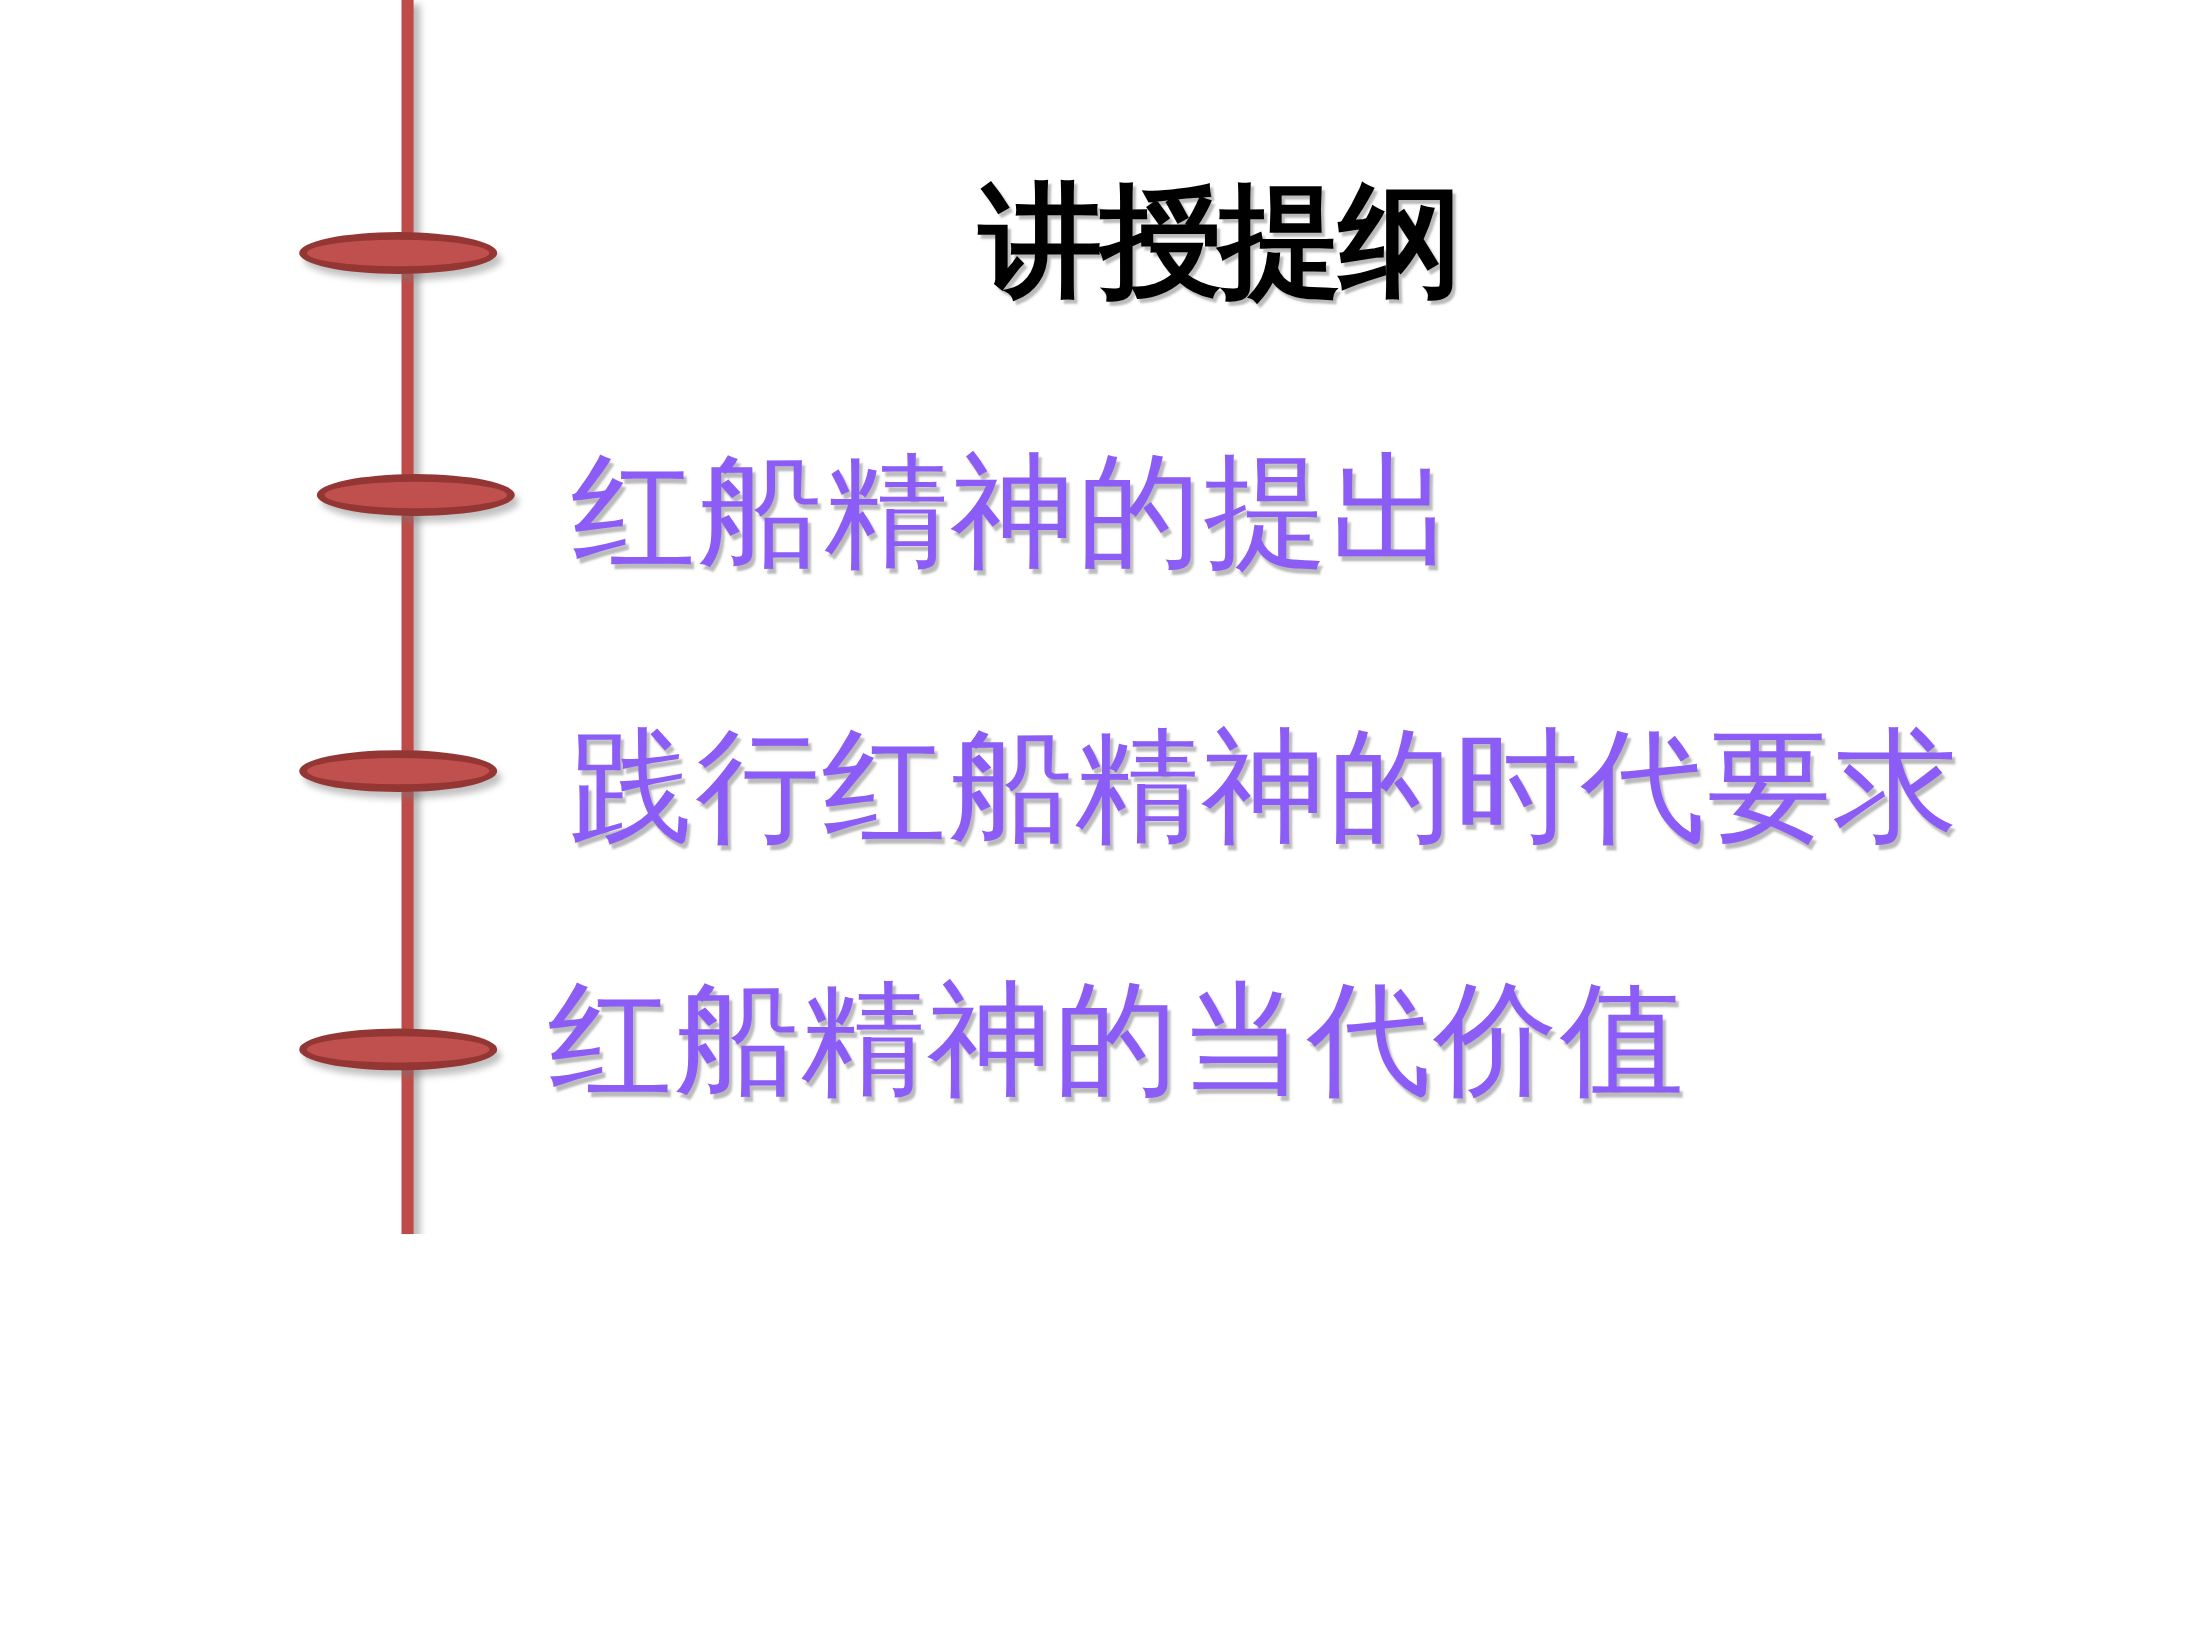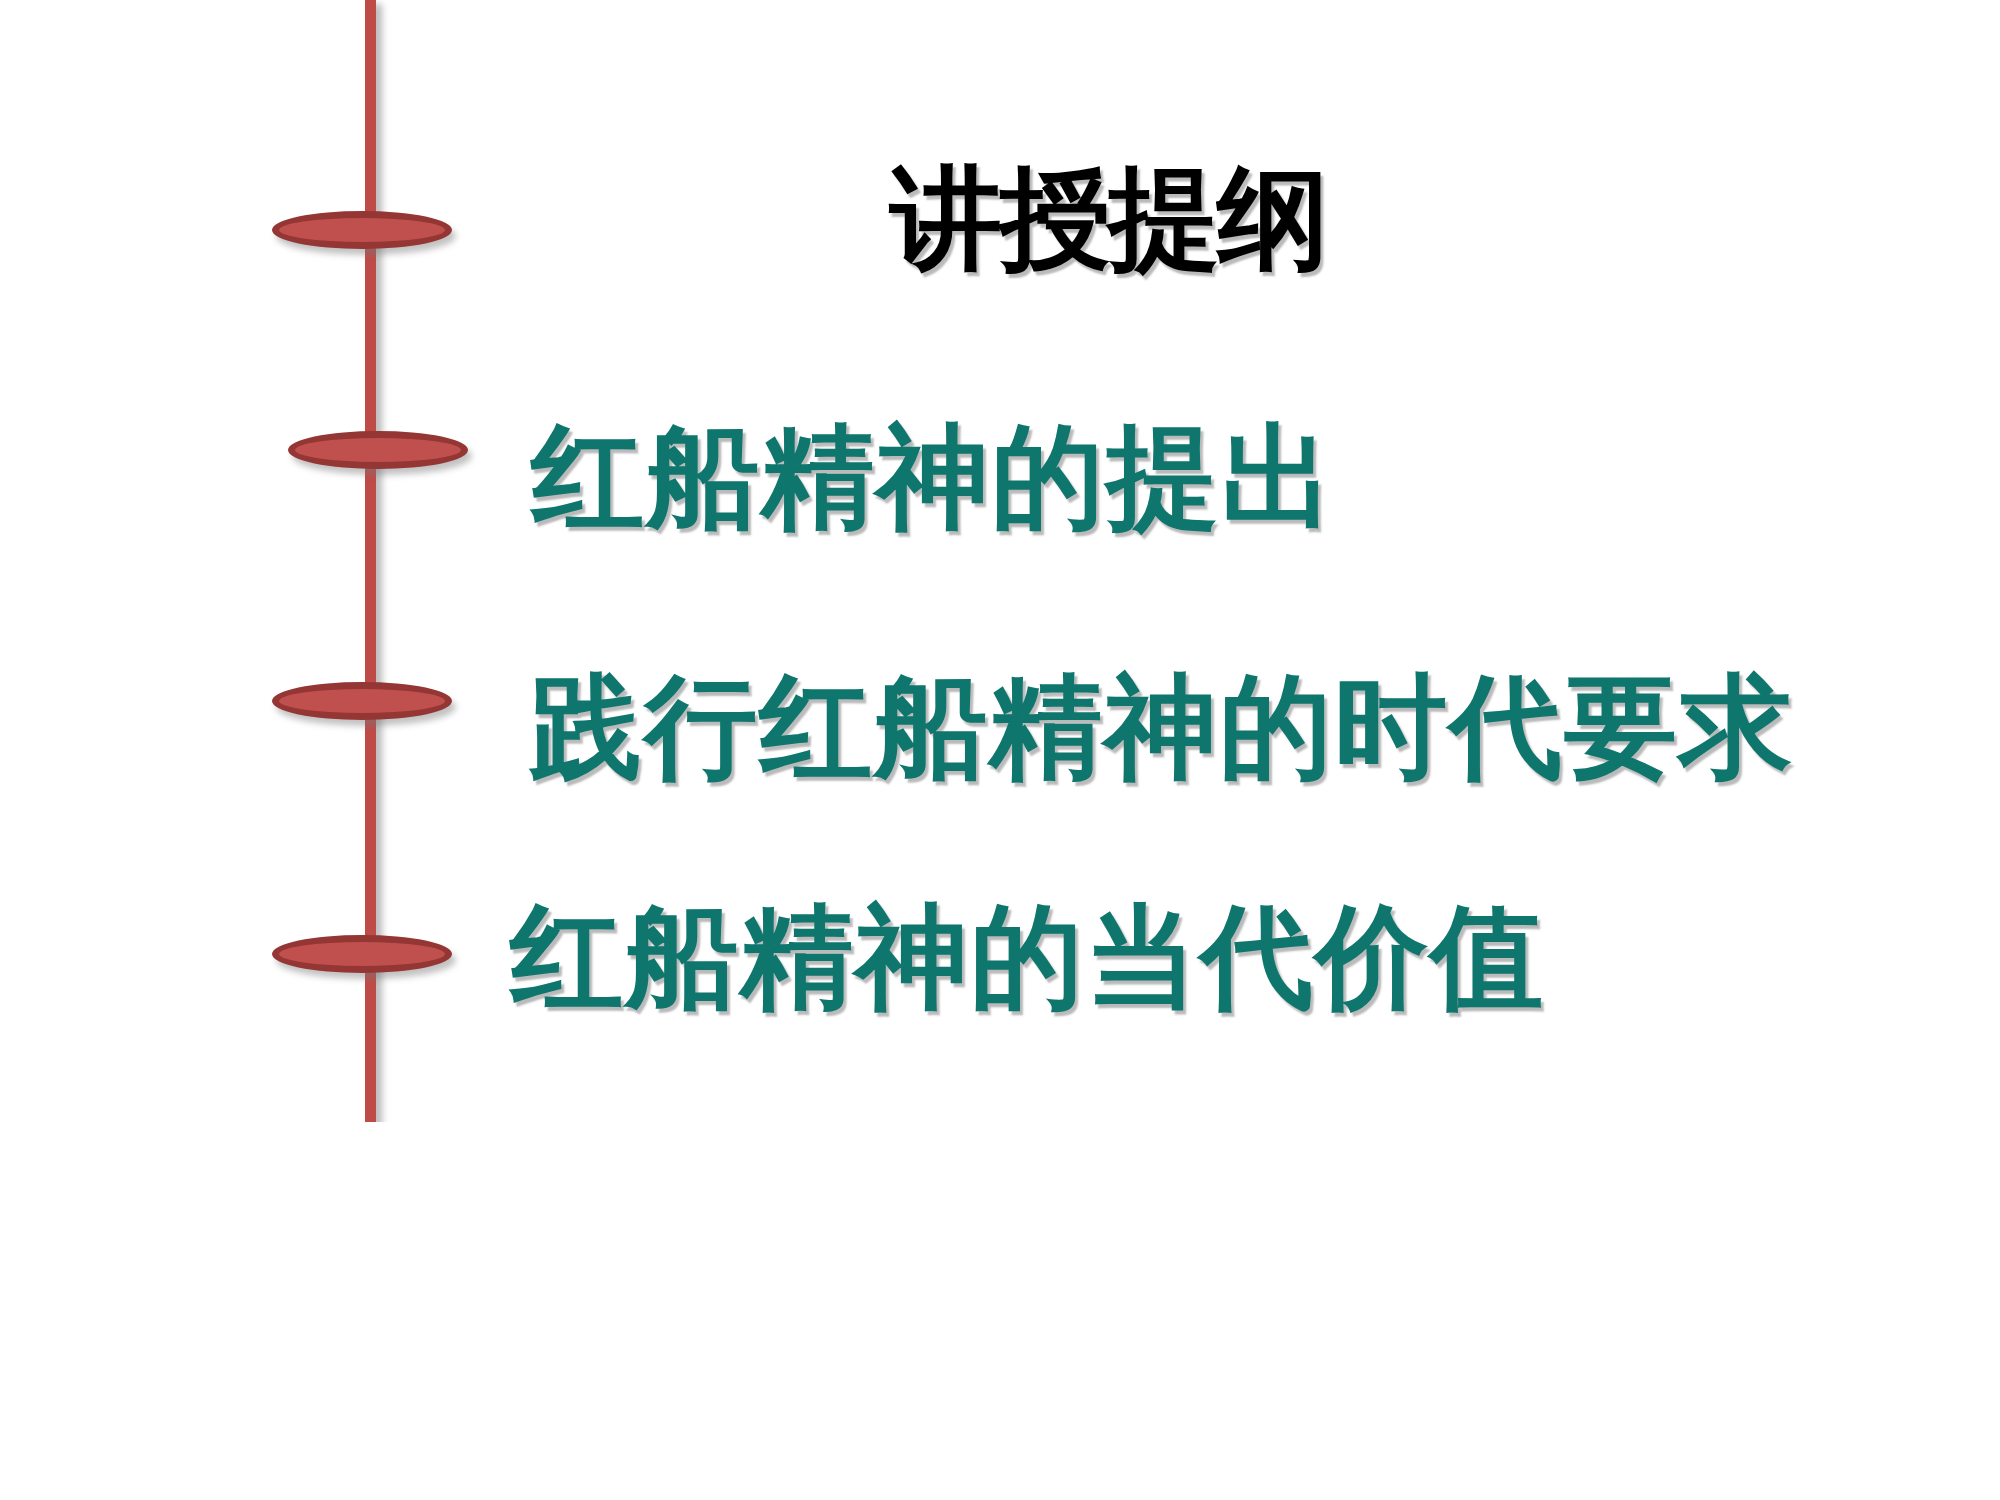--- a/index.html
+++ b/index.html
@@ -48,26 +48,26 @@
     font-size: 112px;
     line-height: 1.05;
     font-weight: 800;
     letter-spacing: -3px;
     color: #000000;
     text-shadow: 3px 4px 2px rgba(140,140,140,0.6);
     white-space: nowrap;
   }
   .outline-item {
     position: absolute;
-    margin: 16px;
+    margin: 4px;
     font-size: 113px;
     line-height: 1.0;
-    font-weight: 700;
+    font-weight: 400;
     letter-spacing: 2px;
-    color: #0f766e;
+    color: #8b5cf6;
     text-shadow: 3px 4px 2px rgba(140,140,140,0.6);
     white-space: nowrap;
   }
   .item-1 { left: 515px; top: 405px; }
   .item-2 { left: 513px; top: 655px; }
   .item-3 { left: 494px; top: 885px; text-align: center; }
   .item-4 { left: 489px; top: 1133px; }
 </style>
 </head>
 <body>

